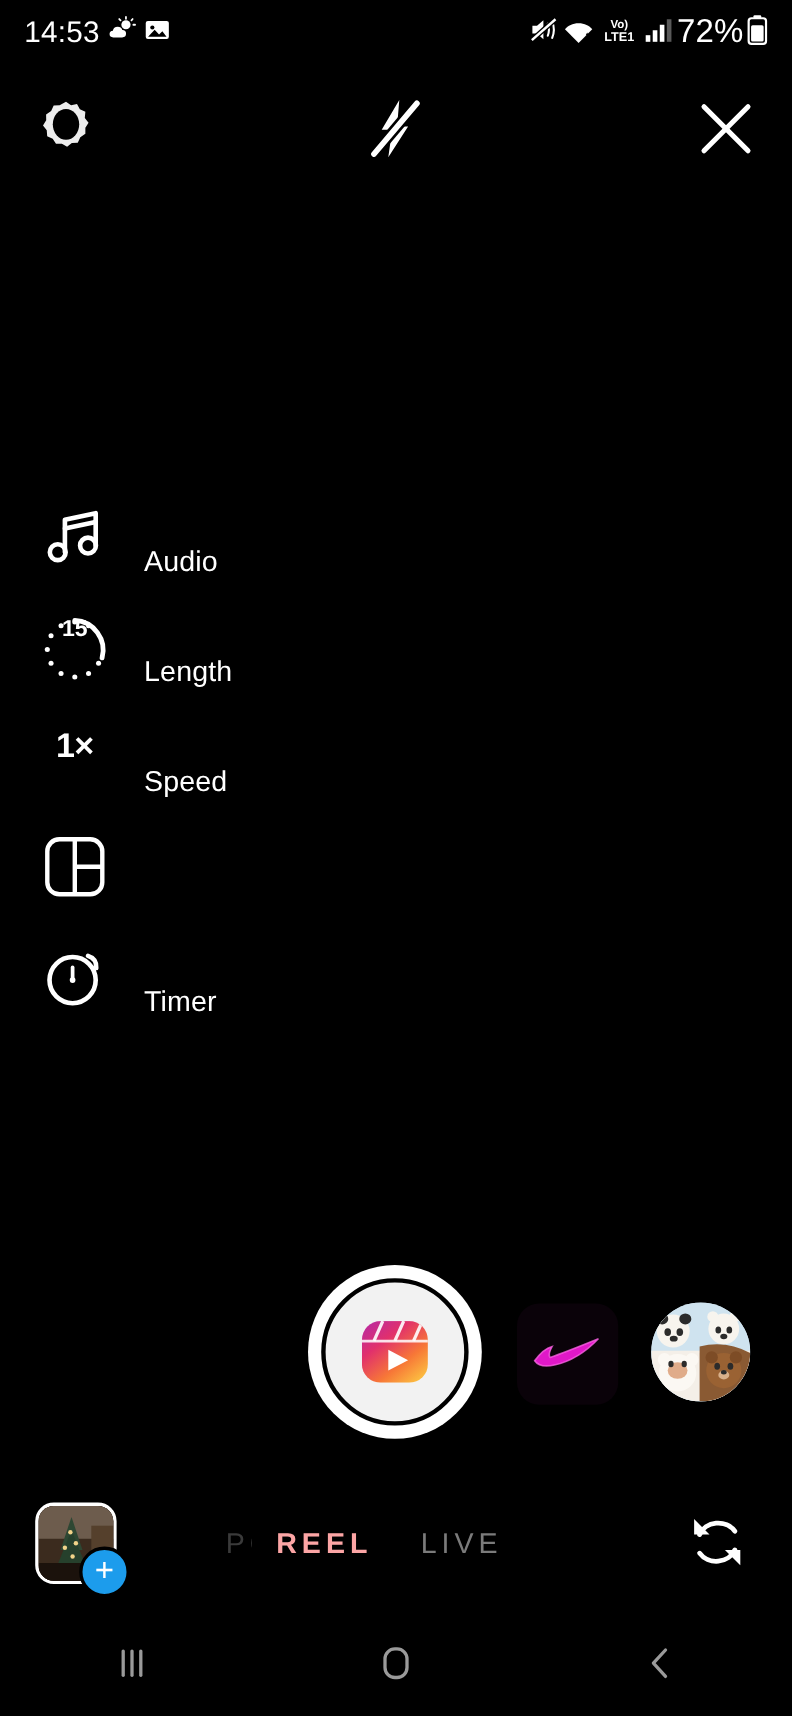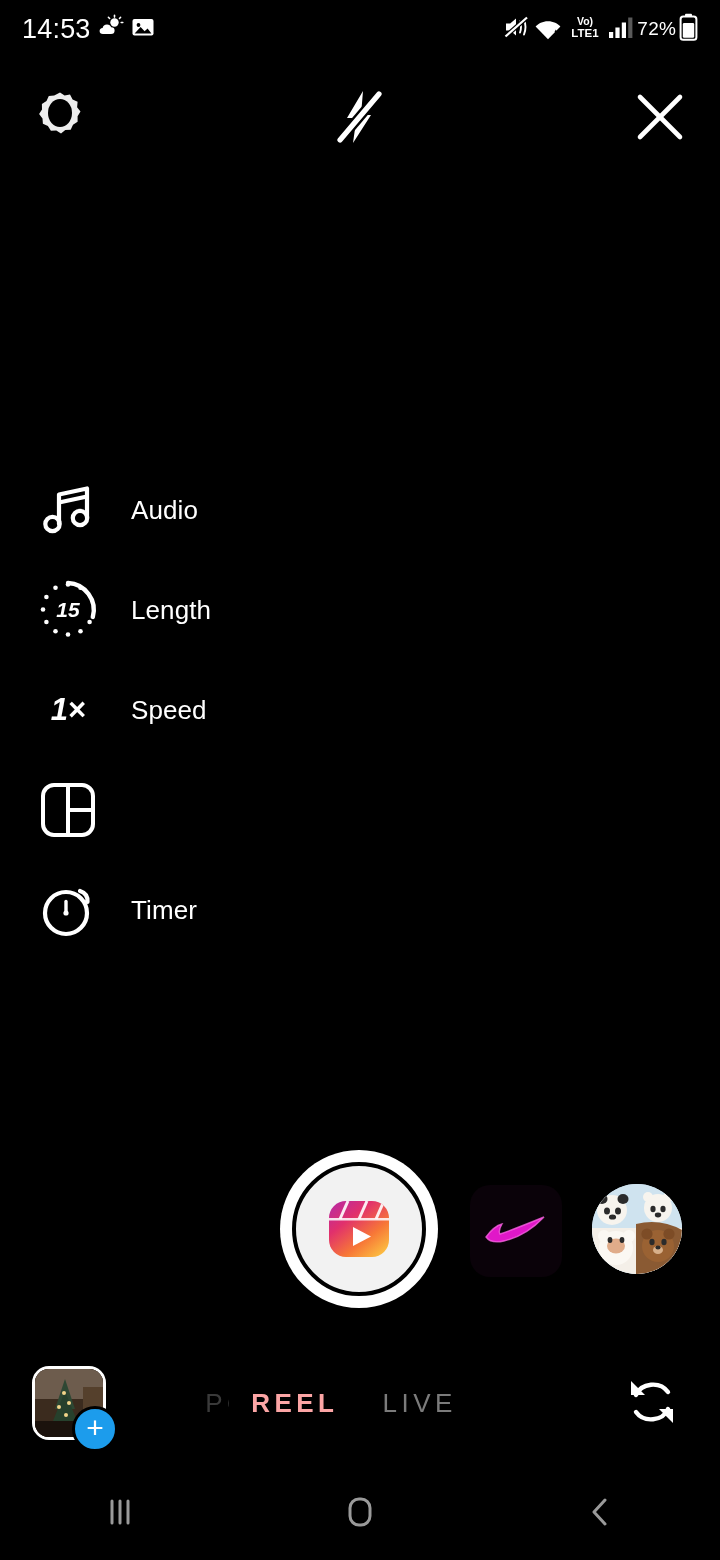--- a/index.html
+++ b/index.html
@@ -26,21 +26,21 @@
   }
   .sb-left { display:flex; align-items:center; gap:7px; }
   .sb-time {
     font-size:27px; font-weight:400; color:#fff;
     letter-spacing:0.2px;
   }
   .sb-right {
     margin-left:auto;
     display:flex; align-items:center; gap:3px;
   }
-  .sb-batt-text { font-size:19px; color:#fff; letter-spacing:0.2px; }
+  .sb-batt-text { font-size:30px; color:#fff; letter-spacing:0.2px; }
 
   
   .topbar {
     position:absolute; top:79px; left:0;
     width:720px; height:80px;
   }
   .top-btn {
     position:absolute;
     width:80px; height:80px;
     display:flex; align-items:center; justify-content:center;
@@ -56,23 +56,22 @@
     width:400px;
   }
   .tool-row {
     position:relative;
     height:100px;
     display:flex; align-items:center;
   }
   .tool-icon {
     width:100px; min-width:100px;
     height:100px;
-    display:flex; align-items:center; justify-content:center;
+    display:flex; align-items:flex-start; justify-content:center;
     margin-left:18px;
-    font-style:italic;
   }
   .tool-label {
     font-size:26px;
     font-weight:400;
     color:#fff;
     margin-left:13px;
     letter-spacing:0.1px;
     white-space:nowrap;
   }
   .speed-glyph {

